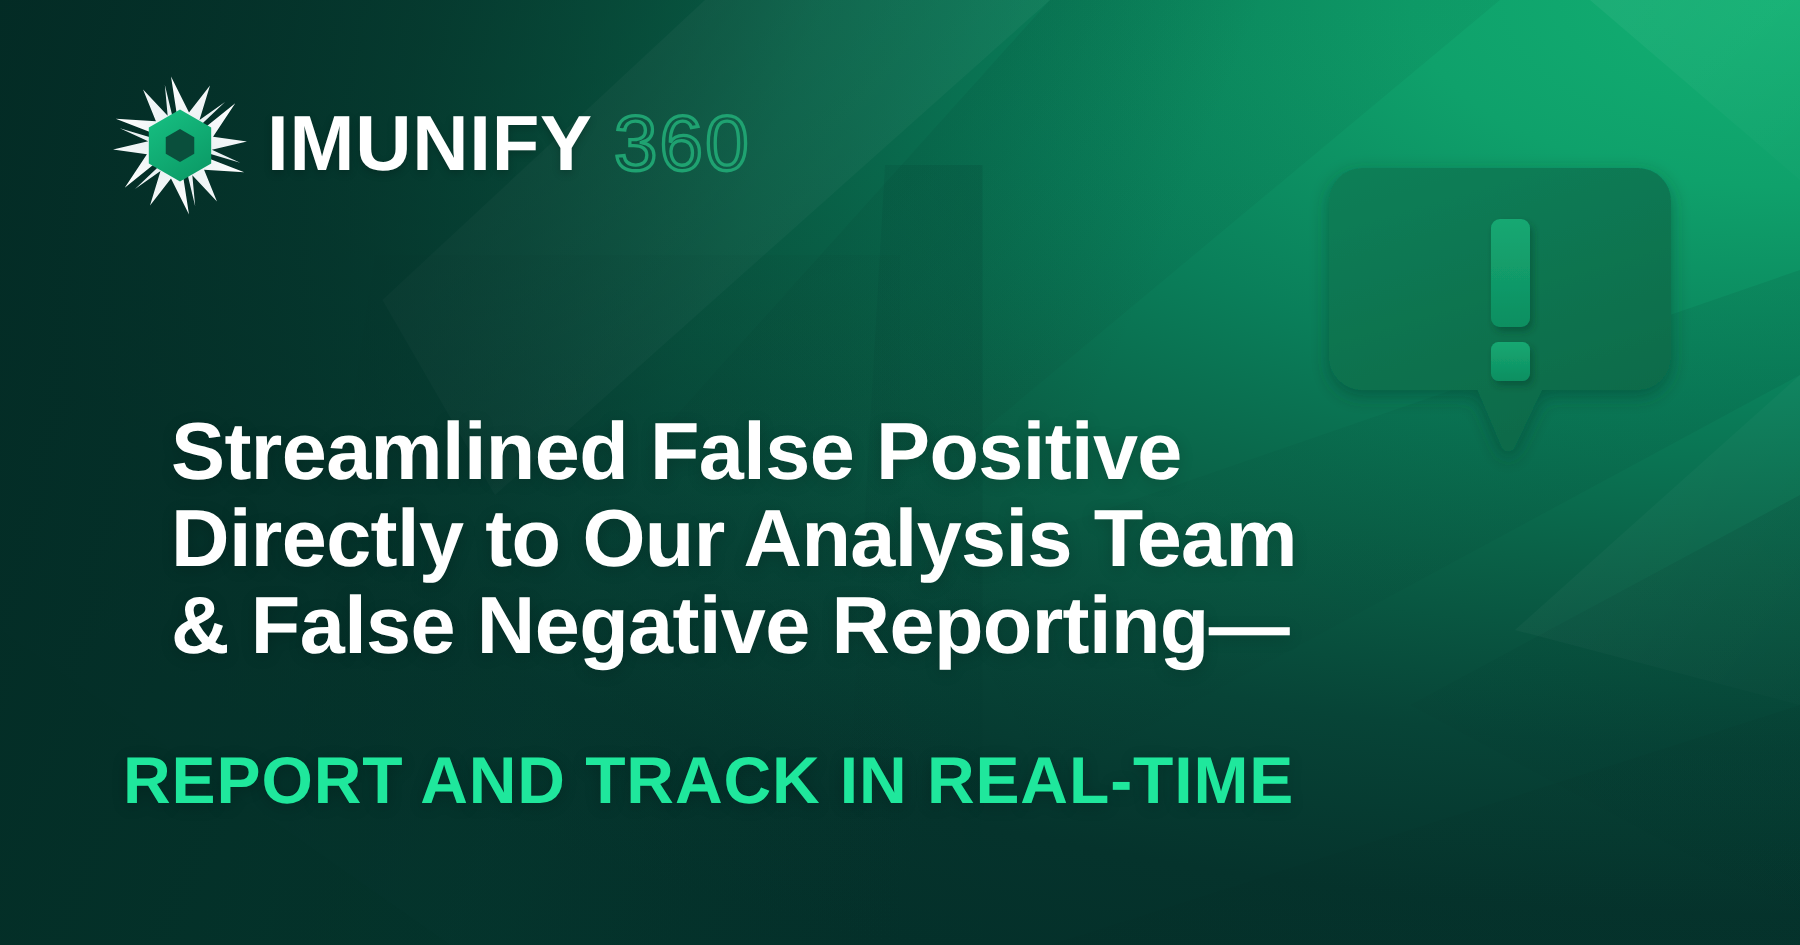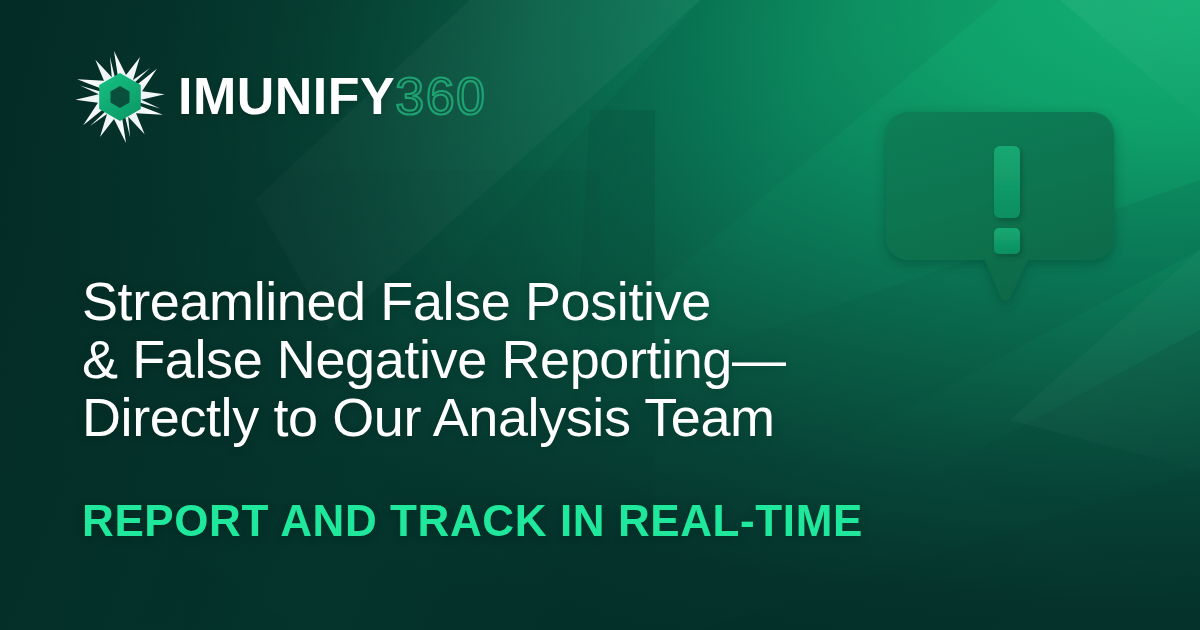--- a/index.html
+++ b/index.html
@@ -82,20 +82,21 @@
     letter-spacing: 0.5px;
     color: #ffffff;
     line-height: 1;
     text-shadow: 0 2px 6px rgba(0,0,0,0.20);
   }
   .wm-sub {
     font-size: 52px;
     font-weight: 400;
     letter-spacing: 1.5px;
     line-height: 1;
+    margin-left: 14px;
     color: transparent;
     -webkit-text-stroke: 2.2px #1fa271;
   }
 
   
   .bubble {
     position: absolute;
     left: 886px;
     top: 112px;
     width: 228px;
@@ -105,26 +106,27 @@
 
   
   .headline {
     position: absolute;
     left: 82px;
     top: 272px;
     width: 900px;
   }
   .headline .line {
     font-size: 54px;
-    font-weight: 400;
+    font-weight: 700;
     line-height: 58px;
     color: #ffffff;
     letter-spacing: -0.4px;
     white-space: nowrap;
     text-shadow: 0 2px 10px rgba(0,0,0,0.18);
+    margin-left: 32px;
   }
 
   .subhead {
     position: absolute;
     left: 82px;
     top: 496px;
     font-size: 44px;
     font-weight: 700;
     letter-spacing: 0.6px;
     line-height: 50px;
@@ -252,19 +254,19 @@
       </svg>
     </span>
     <span class="wordmark">
       <span class="wm-main">IMUNIFY</span>
       <span class="wm-sub">360</span>
     </span>
   </div>
 
   <div class="headline">
     <div class="line">Streamlined False Positive</div>
+    <div class="line">Directly to Our Analysis Team</div>
     <div class="line">&amp; False Negative Reporting—</div>
-    <div class="line">Directly to Our Analysis Team</div>
   </div>
 
   <div class="subhead">REPORT AND TRACK IN REAL-TIME</div>
 
 </div>
 
 </body></html>

